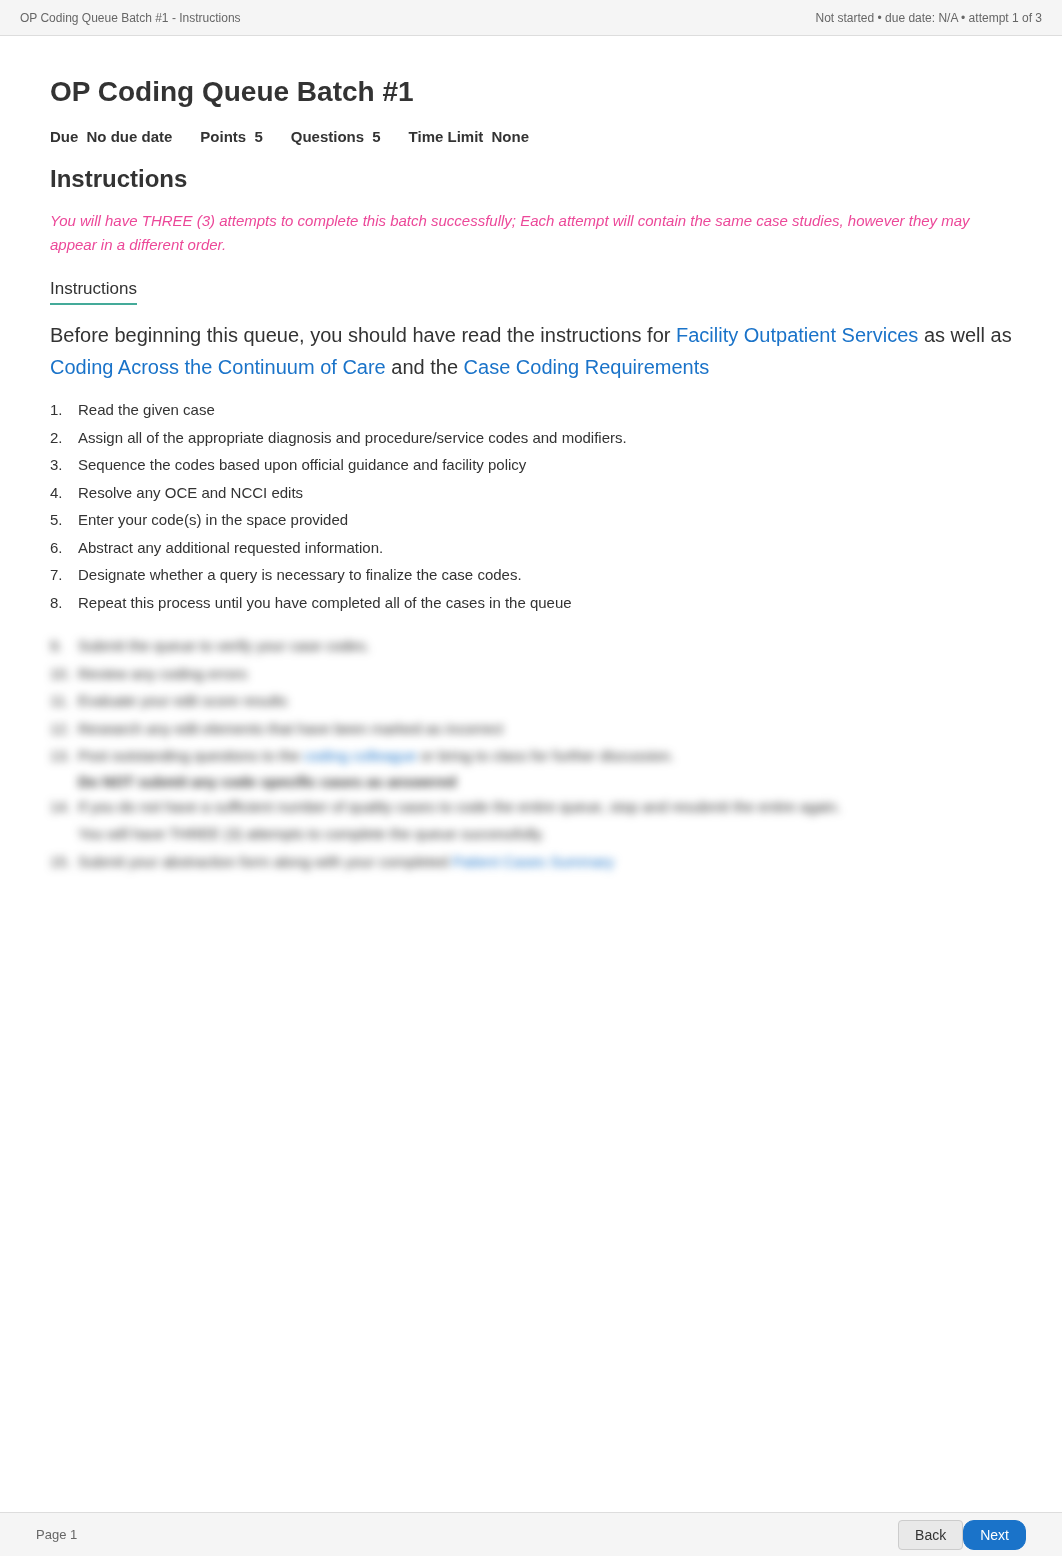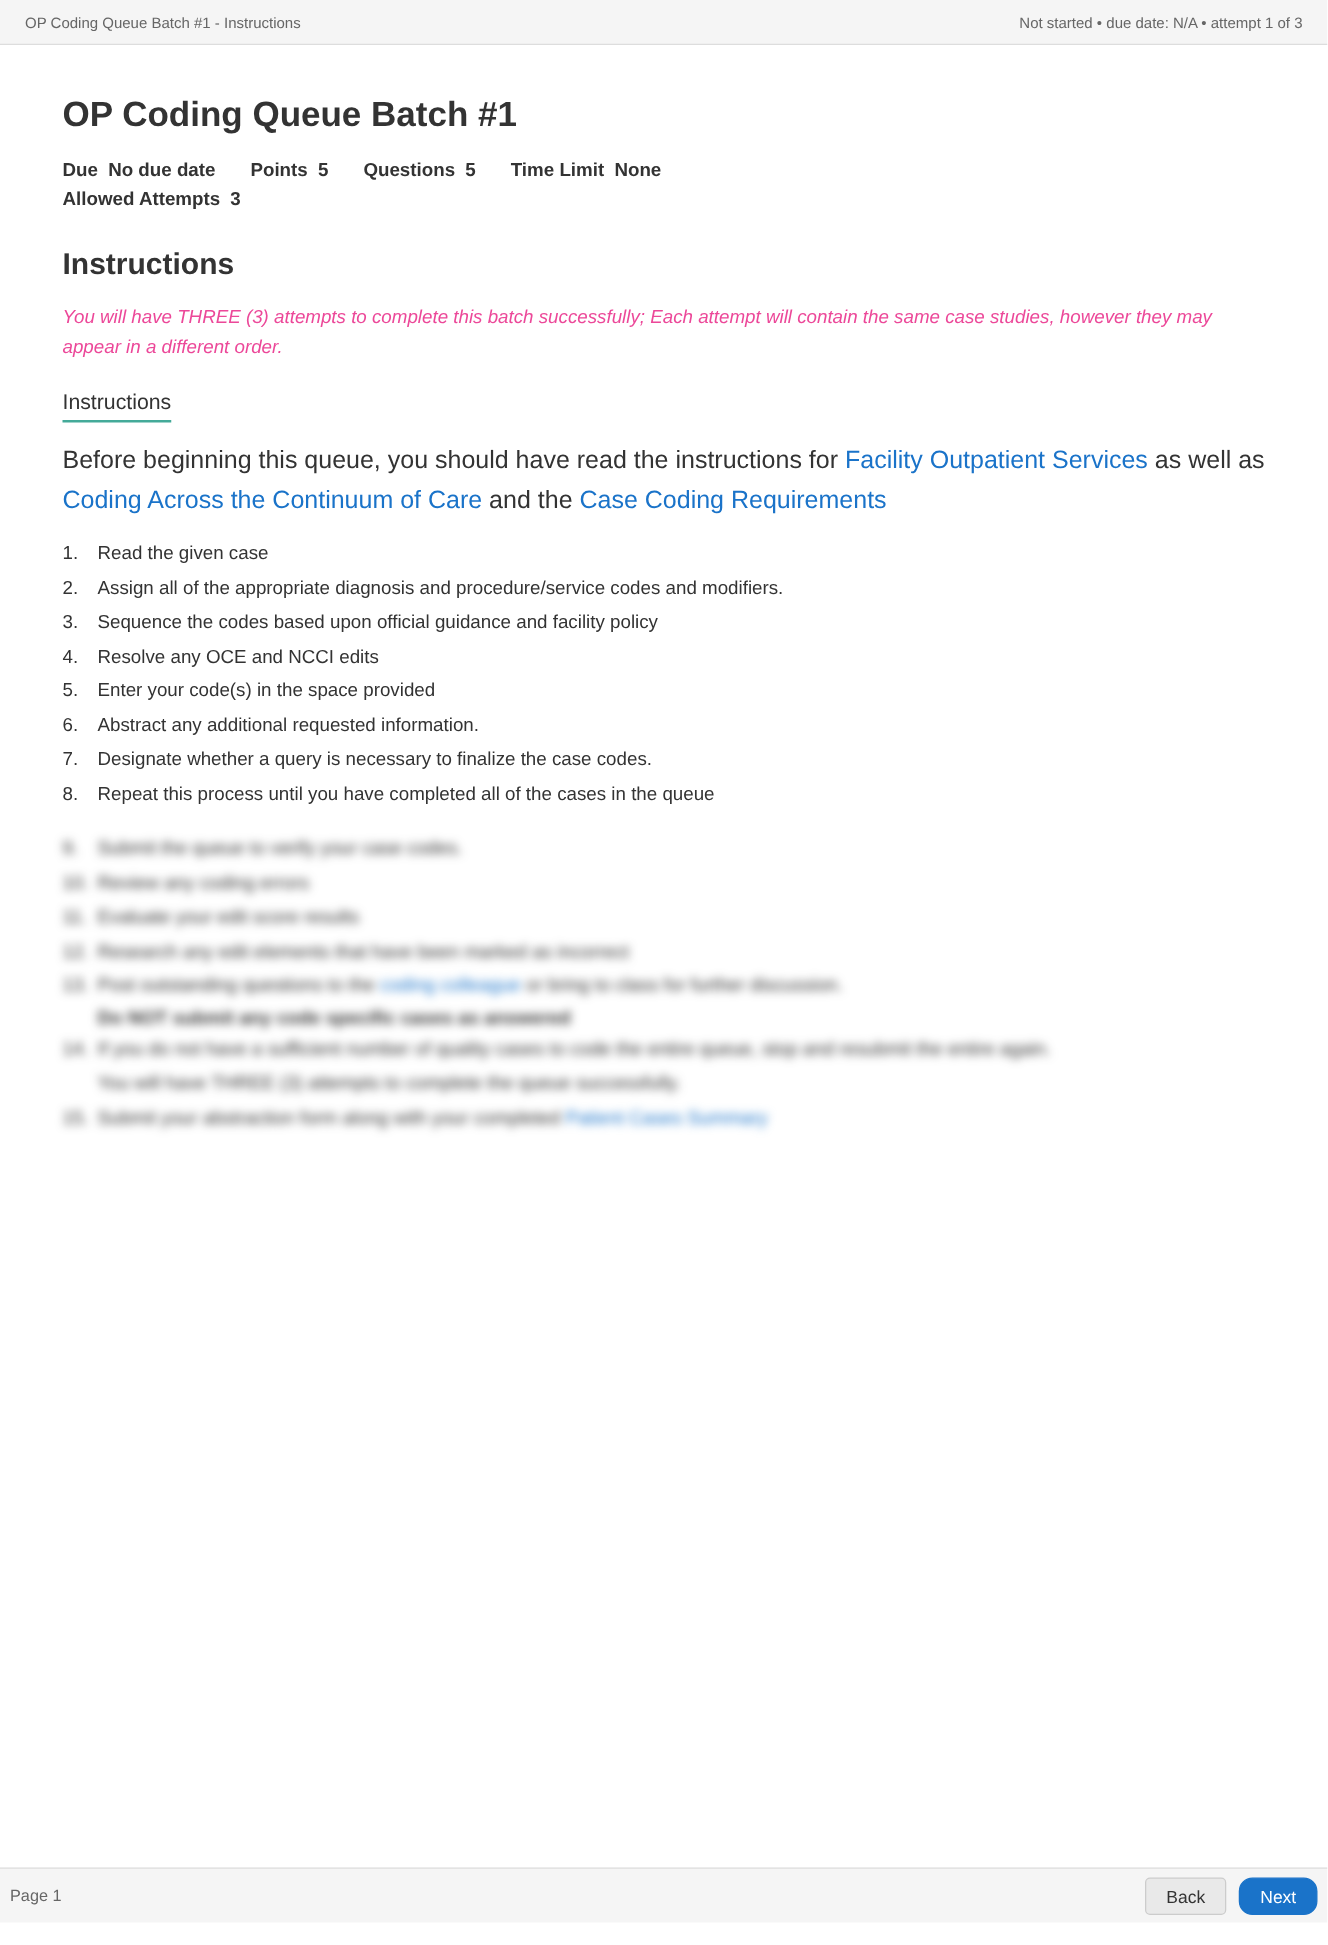--- a/index.html
+++ b/index.html
@@ -152,40 +152,39 @@
     .blurred-bold {
       font-weight: bold;
       font-size: 15px;
       color: #333;
       margin: 4px 0 4px 28px;
       display: block;
     }
 
     .bottom-bar {
       position: absolute;
-      bottom: 18px;
+      bottom: 0;
       left: 0;
       right: 0;
       height: 44px;
       background: #f5f5f5;
       border-top: 1px solid #ddd;
       display: flex;
       align-items: center;
-      padding: 0 8px;
+      padding: 0 36px;
       justify-content: space-between;
     }
 
     .bottom-nav-text {
       font-size: 13px;
       color: #666;
     }
 
     .bottom-buttons {
       display: flex;
-      gap: 10px;
     }
 
     .btn {
       padding: 6px 16px;
       font-size: 14px;
       border-radius: 4px;
       cursor: pointer;
       border: 1px solid #ccc;
       background: #e9e9e9;
       color: #333;
@@ -225,24 +224,20 @@
       <span class="meta-label">Questions</span>
       <span class="meta-value">5</span>
     </span>
     <span class="meta-item">
       <span class="meta-label">Time Limit</span>
       <span class="meta-value">None</span>
     </span>
   </div>
 
   
-  <div class="meta-row-2">
-    <span class="meta-label">Allowed Attempts</span>
-    <span class="meta-value">3</span>
-  </div>
 
   
   <h2 class="section-title">Instructions</h2>
 
   <p class="intro-text">You will have THREE (3) attempts to complete this batch successfully; Each attempt will contain the same case studies, however they may appear in a different order.</p>
 
   <div class="sub-section-title">Instructions</div>
 
   
   <p class="instructions-intro">

